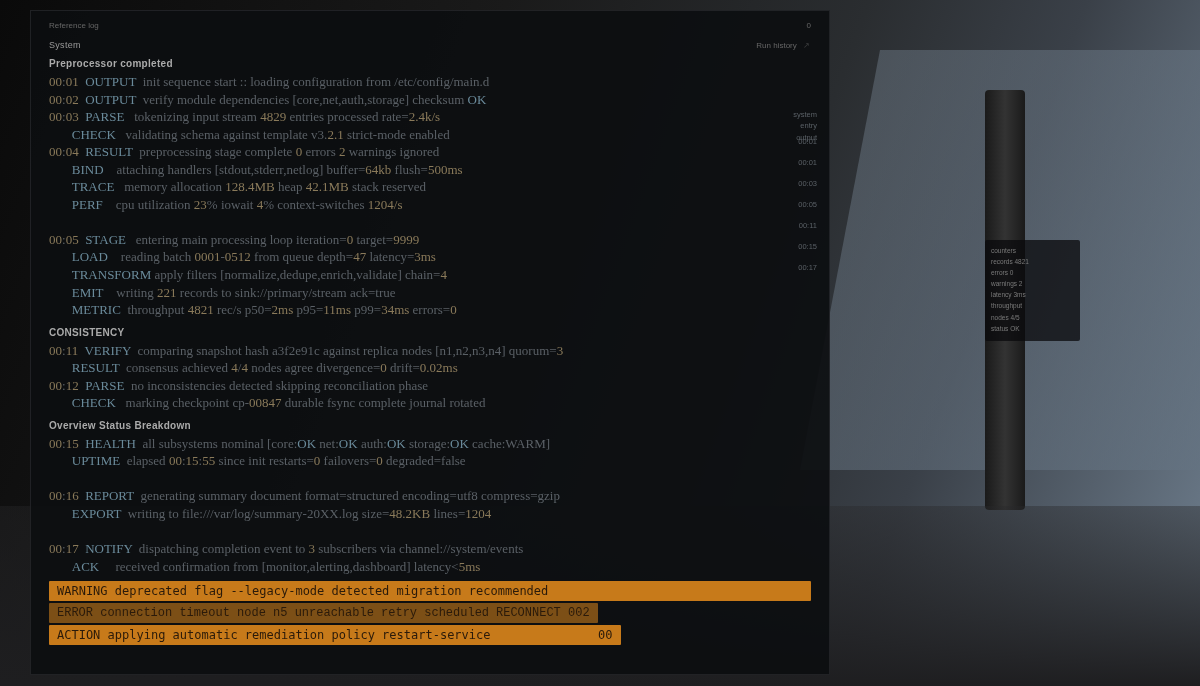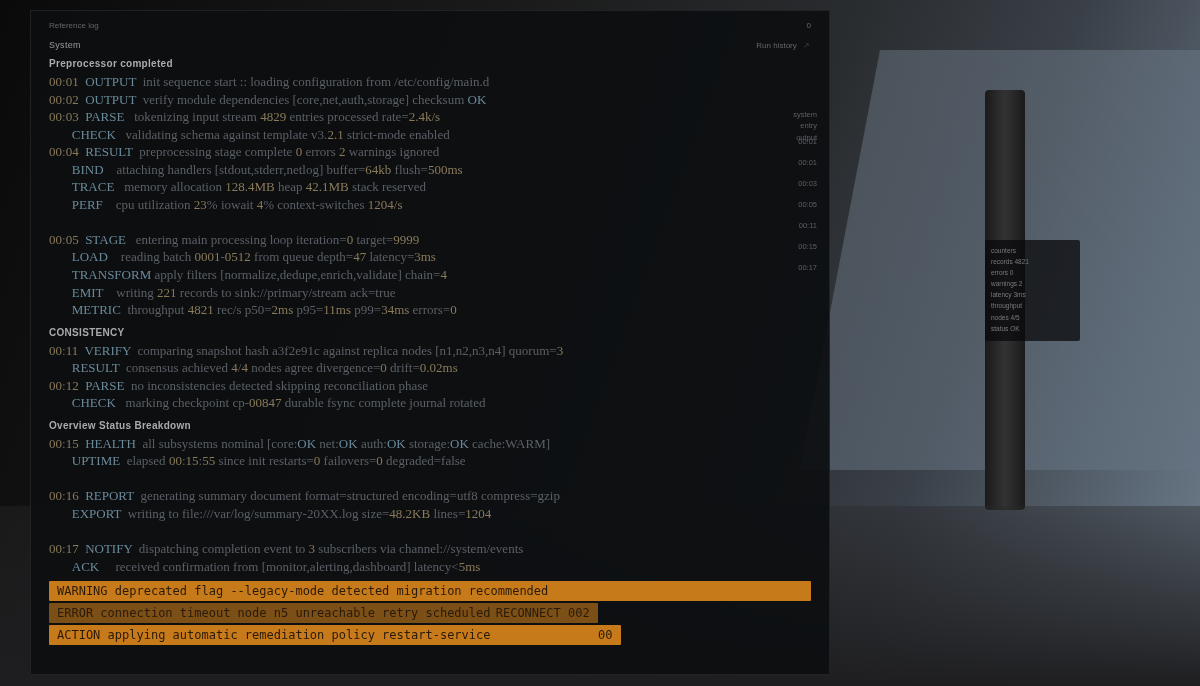--- a/index.html
+++ b/index.html
@@ -88,21 +88,21 @@
   color: #2a1a0a;
   padding: 3px 8px;
   margin: 2px 0;
   font-size: 12px;
   font-family: 'Consolas', monospace;
   border-radius: 1px;
   display: flex;
   justify-content: space-between;
   align-items: center;
 }
-.highlight-bar.dim { background: rgba(199,122,26,0.6); width: 72%; }
+.highlight-bar.dim { background: rgba(199,122,26,0.6); width: 72%; font-family: Liberation Mono, monospace; }
 .highlight-bar.narrow { width: 75%; }
 .side-panel {
   position: absolute;
   right: 120px;
   top: 240px;
   width: 95px;
   background: rgba(10,10,12,0.75);
   padding: 6px;
   font-size: 6.5px;
   line-height: 1.4;

